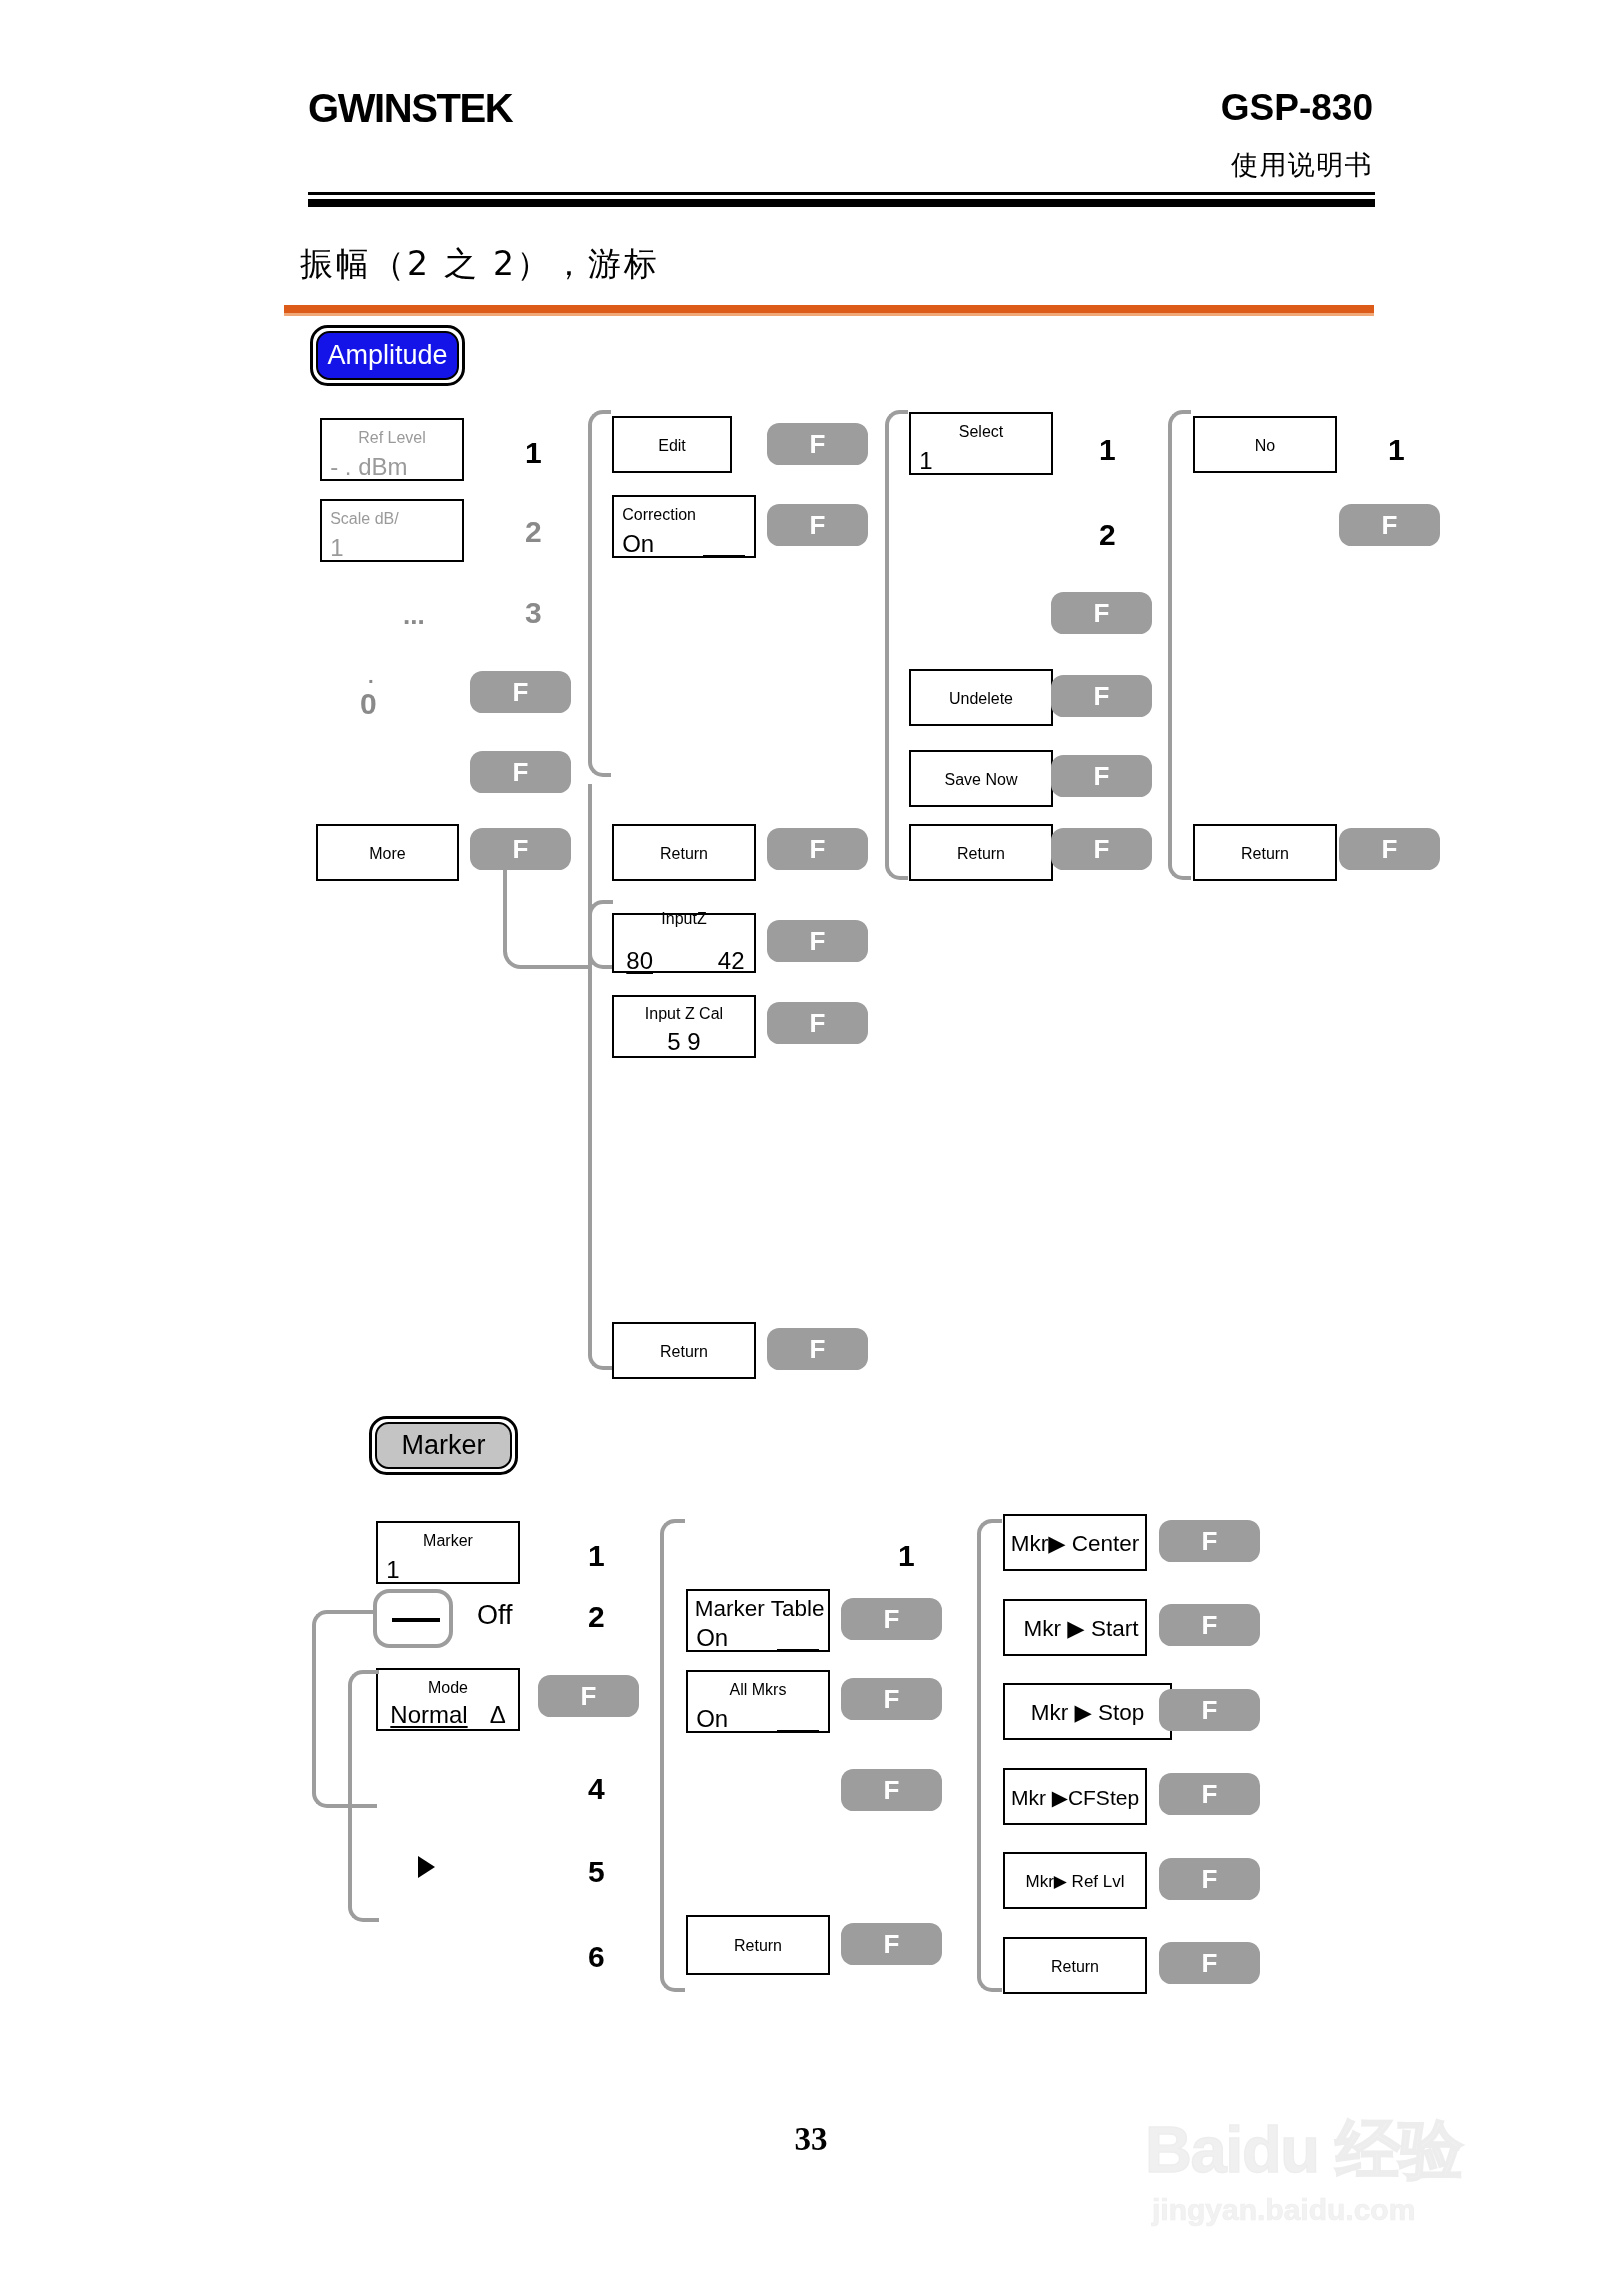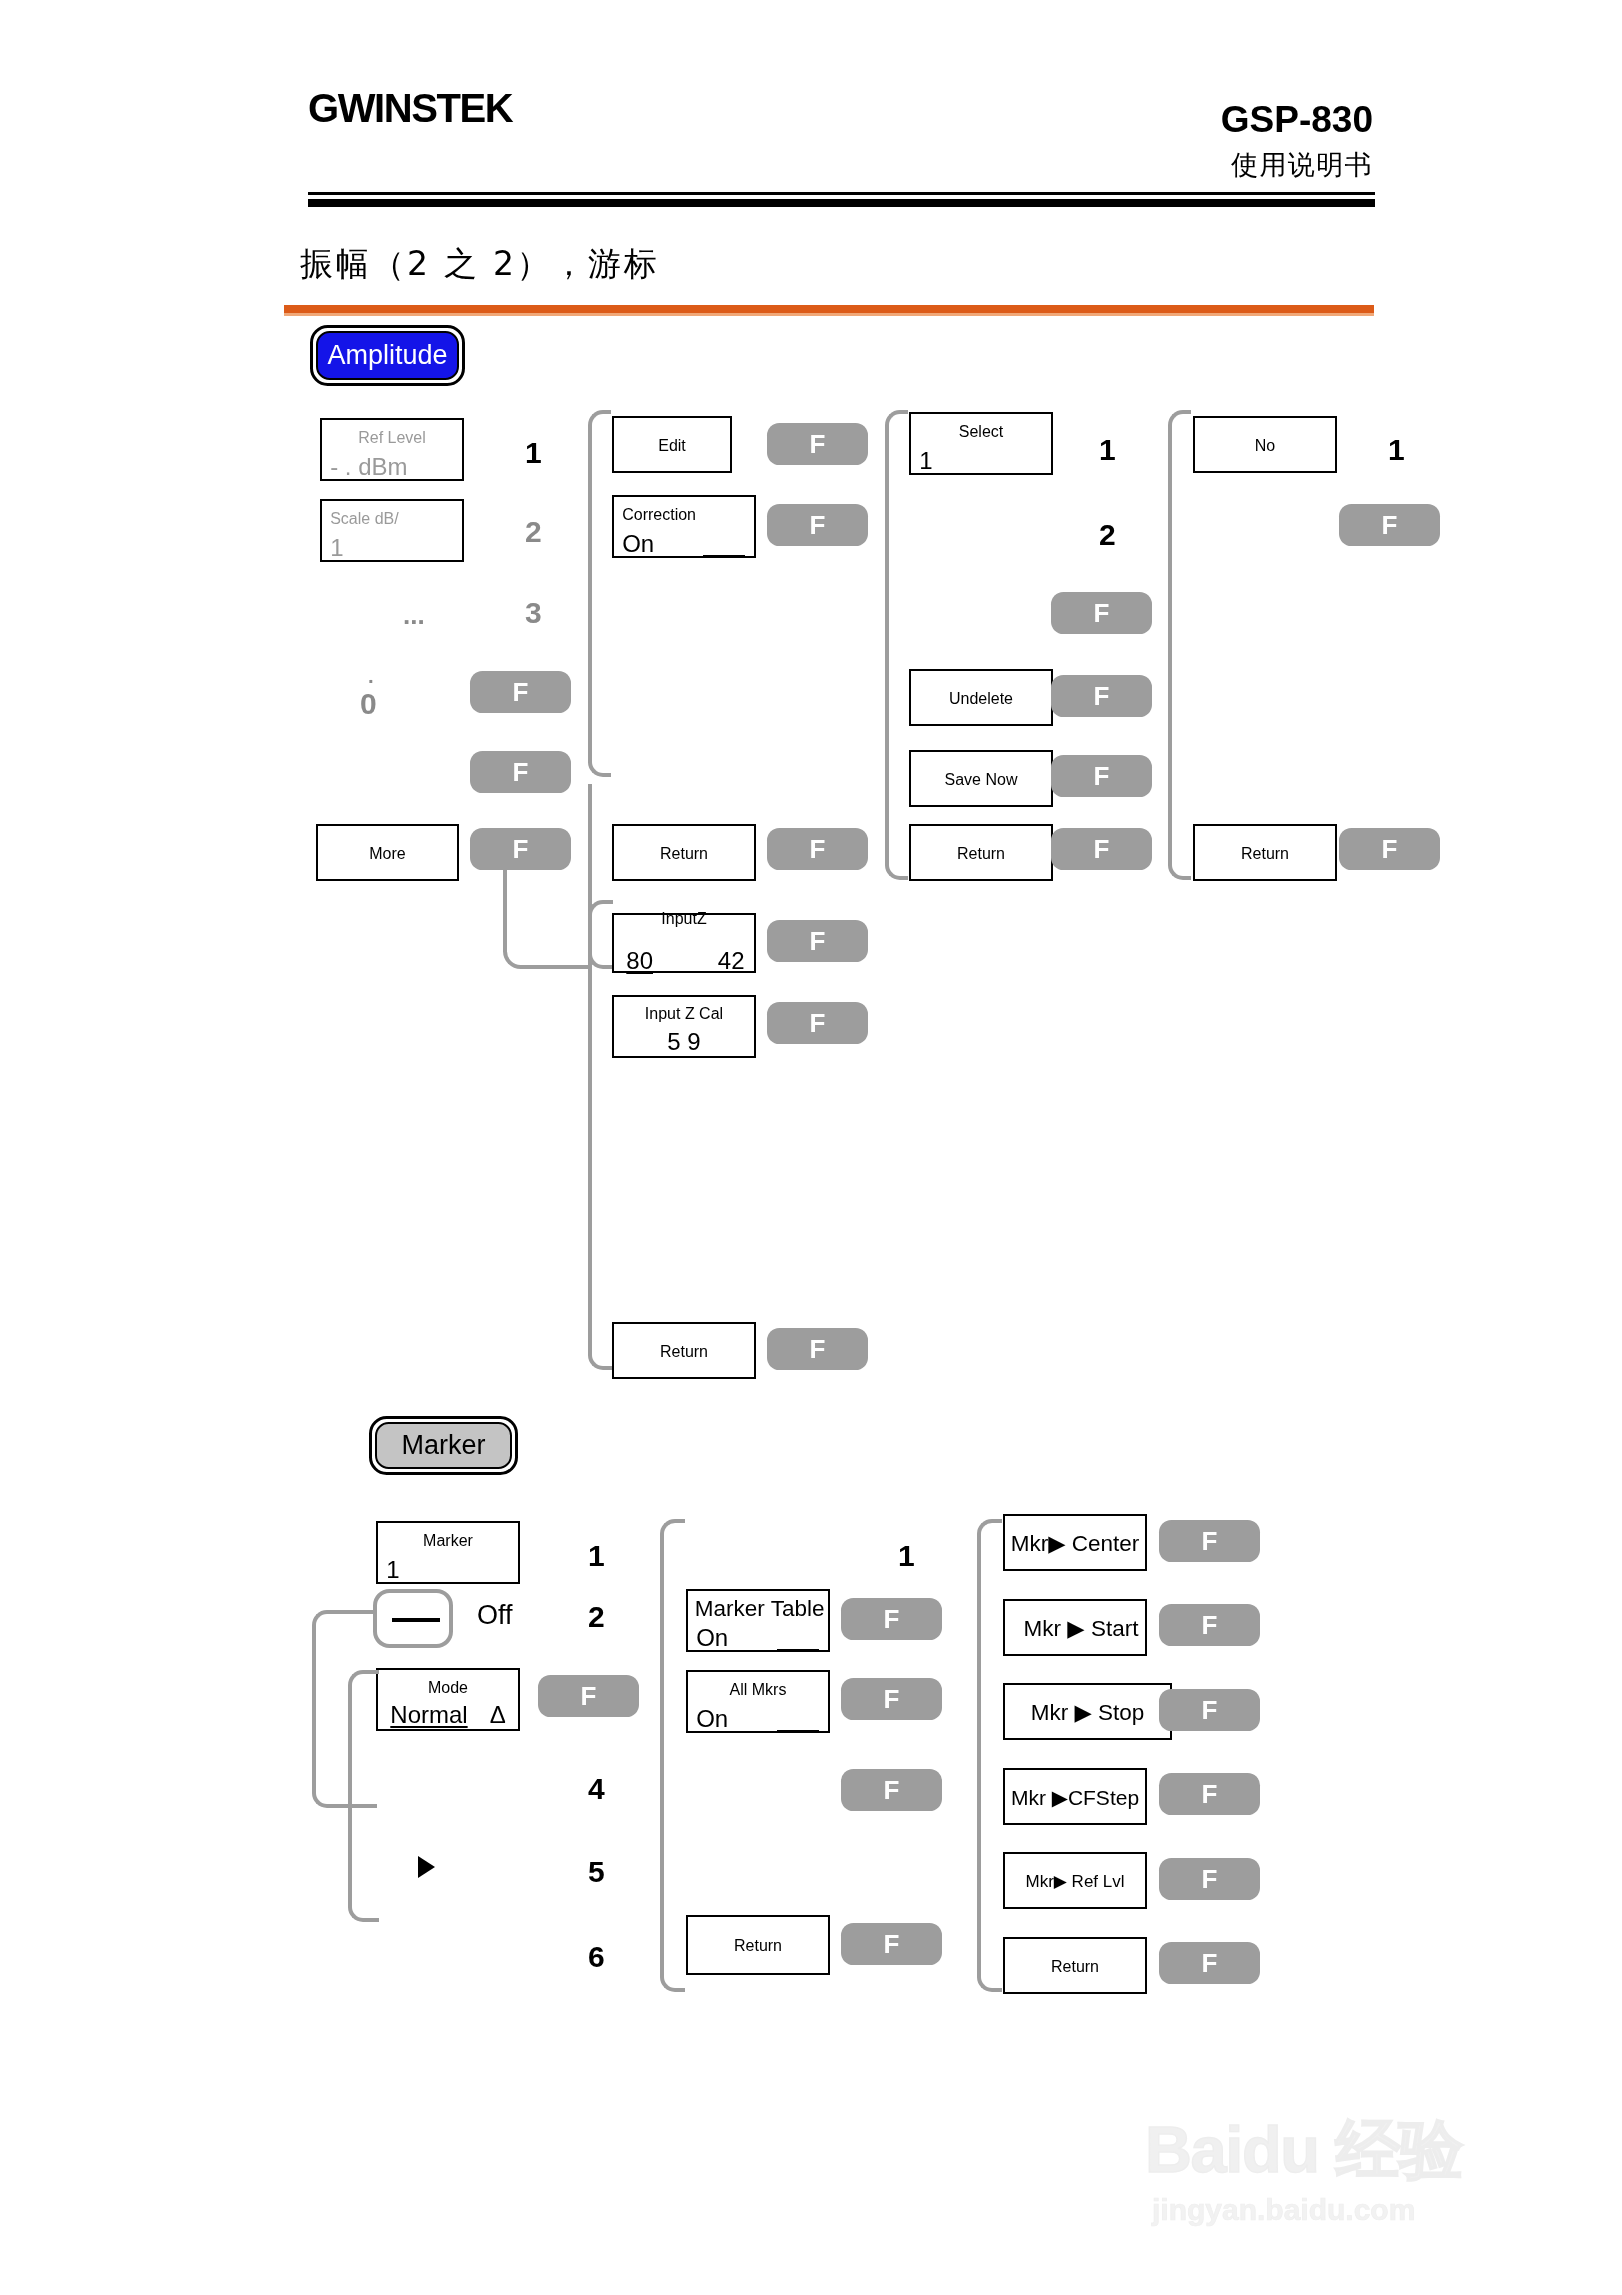--- a/index.html
+++ b/index.html
@@ -5,21 +5,21 @@
   html,body{margin:0;padding:0;background:#fff;}
   body{width:1622px;height:2295px;position:relative;
        font-family:"Liberation Sans","DejaVu Sans",sans-serif;
        -webkit-font-smoothing:antialiased;}
   .pg{position:absolute;left:0;top:0;width:1622px;height:2295px;overflow:hidden;}
 
   
   .logo{position:absolute;left:308px;top:86px;font-family:"Liberation Sans",sans-serif;
         font-weight:bold;font-size:40px;letter-spacing:-1.4px;color:#000;}
   .model{position:absolute;right:249px;top:87px;font-family:"Liberation Sans",sans-serif;
-         font-weight:bold;font-size:37px;color:#000;margin-top:12px;}
+         font-weight:bold;font-size:37px;color:#000;}
   .subtitle{position:absolute;right:249px;top:147px;font-family:"DejaVu Sans",sans-serif;
             font-size:27px;color:#000;letter-spacing:1.4px;}
   .rule-thin{position:absolute;left:308px;top:192px;width:1067px;height:2.7px;background:#000;}
   .rule-thick{position:absolute;left:308px;top:199px;width:1067px;height:7.5px;background:#000;}
 
   .sec-title{position:absolute;left:300px;top:242px;font-family:"DejaVu Sans",sans-serif;
              font-size:33px;color:#000;letter-spacing:2.7px;}
   .orange{position:absolute;left:284px;top:305px;width:1090px;height:7.5px;background:#DC5B18;}
   .orange-lt{position:absolute;left:284px;top:313px;width:1090px;height:3.4px;background:#F0A878;}
 
@@ -287,17 +287,18 @@
   <div class="box single" style="left:1003px;top:1852px;width:144px;height:57px;">
     <div class="t1" style="font-size:17px;">Mkr▶ Ref Lvl</div>
   </div>
   <div class="fkey" style="left:1159px;top:1858px;width:101px;height:42px;">F</div>
 
   <div class="box single" style="left:1003px;top:1937px;width:144px;height:57px;">
     <div class="t1">Return</div>
   </div>
   <div class="fkey" style="left:1159px;top:1942px;width:101px;height:42px;">F</div>
 
+  <div class="pagenum">33</div>
   <div class="wm">Baidu 经验</div>
   <div class="wm2">jingyan.baidu.com</div>
 
 </div>
 
 
 </body></html>

